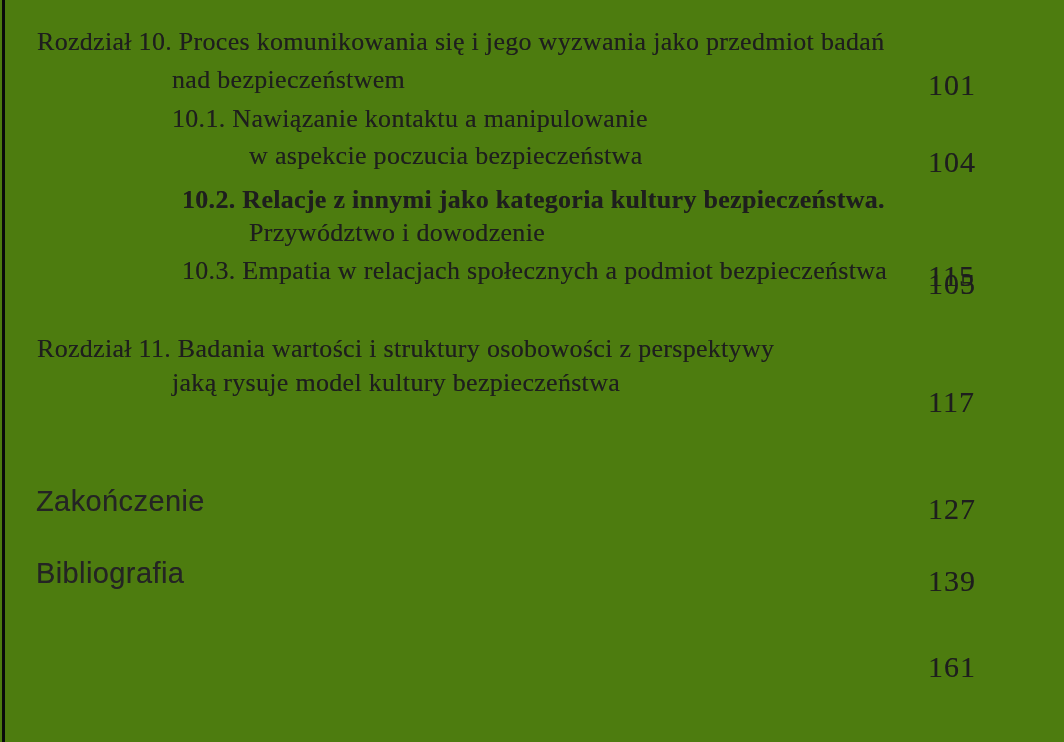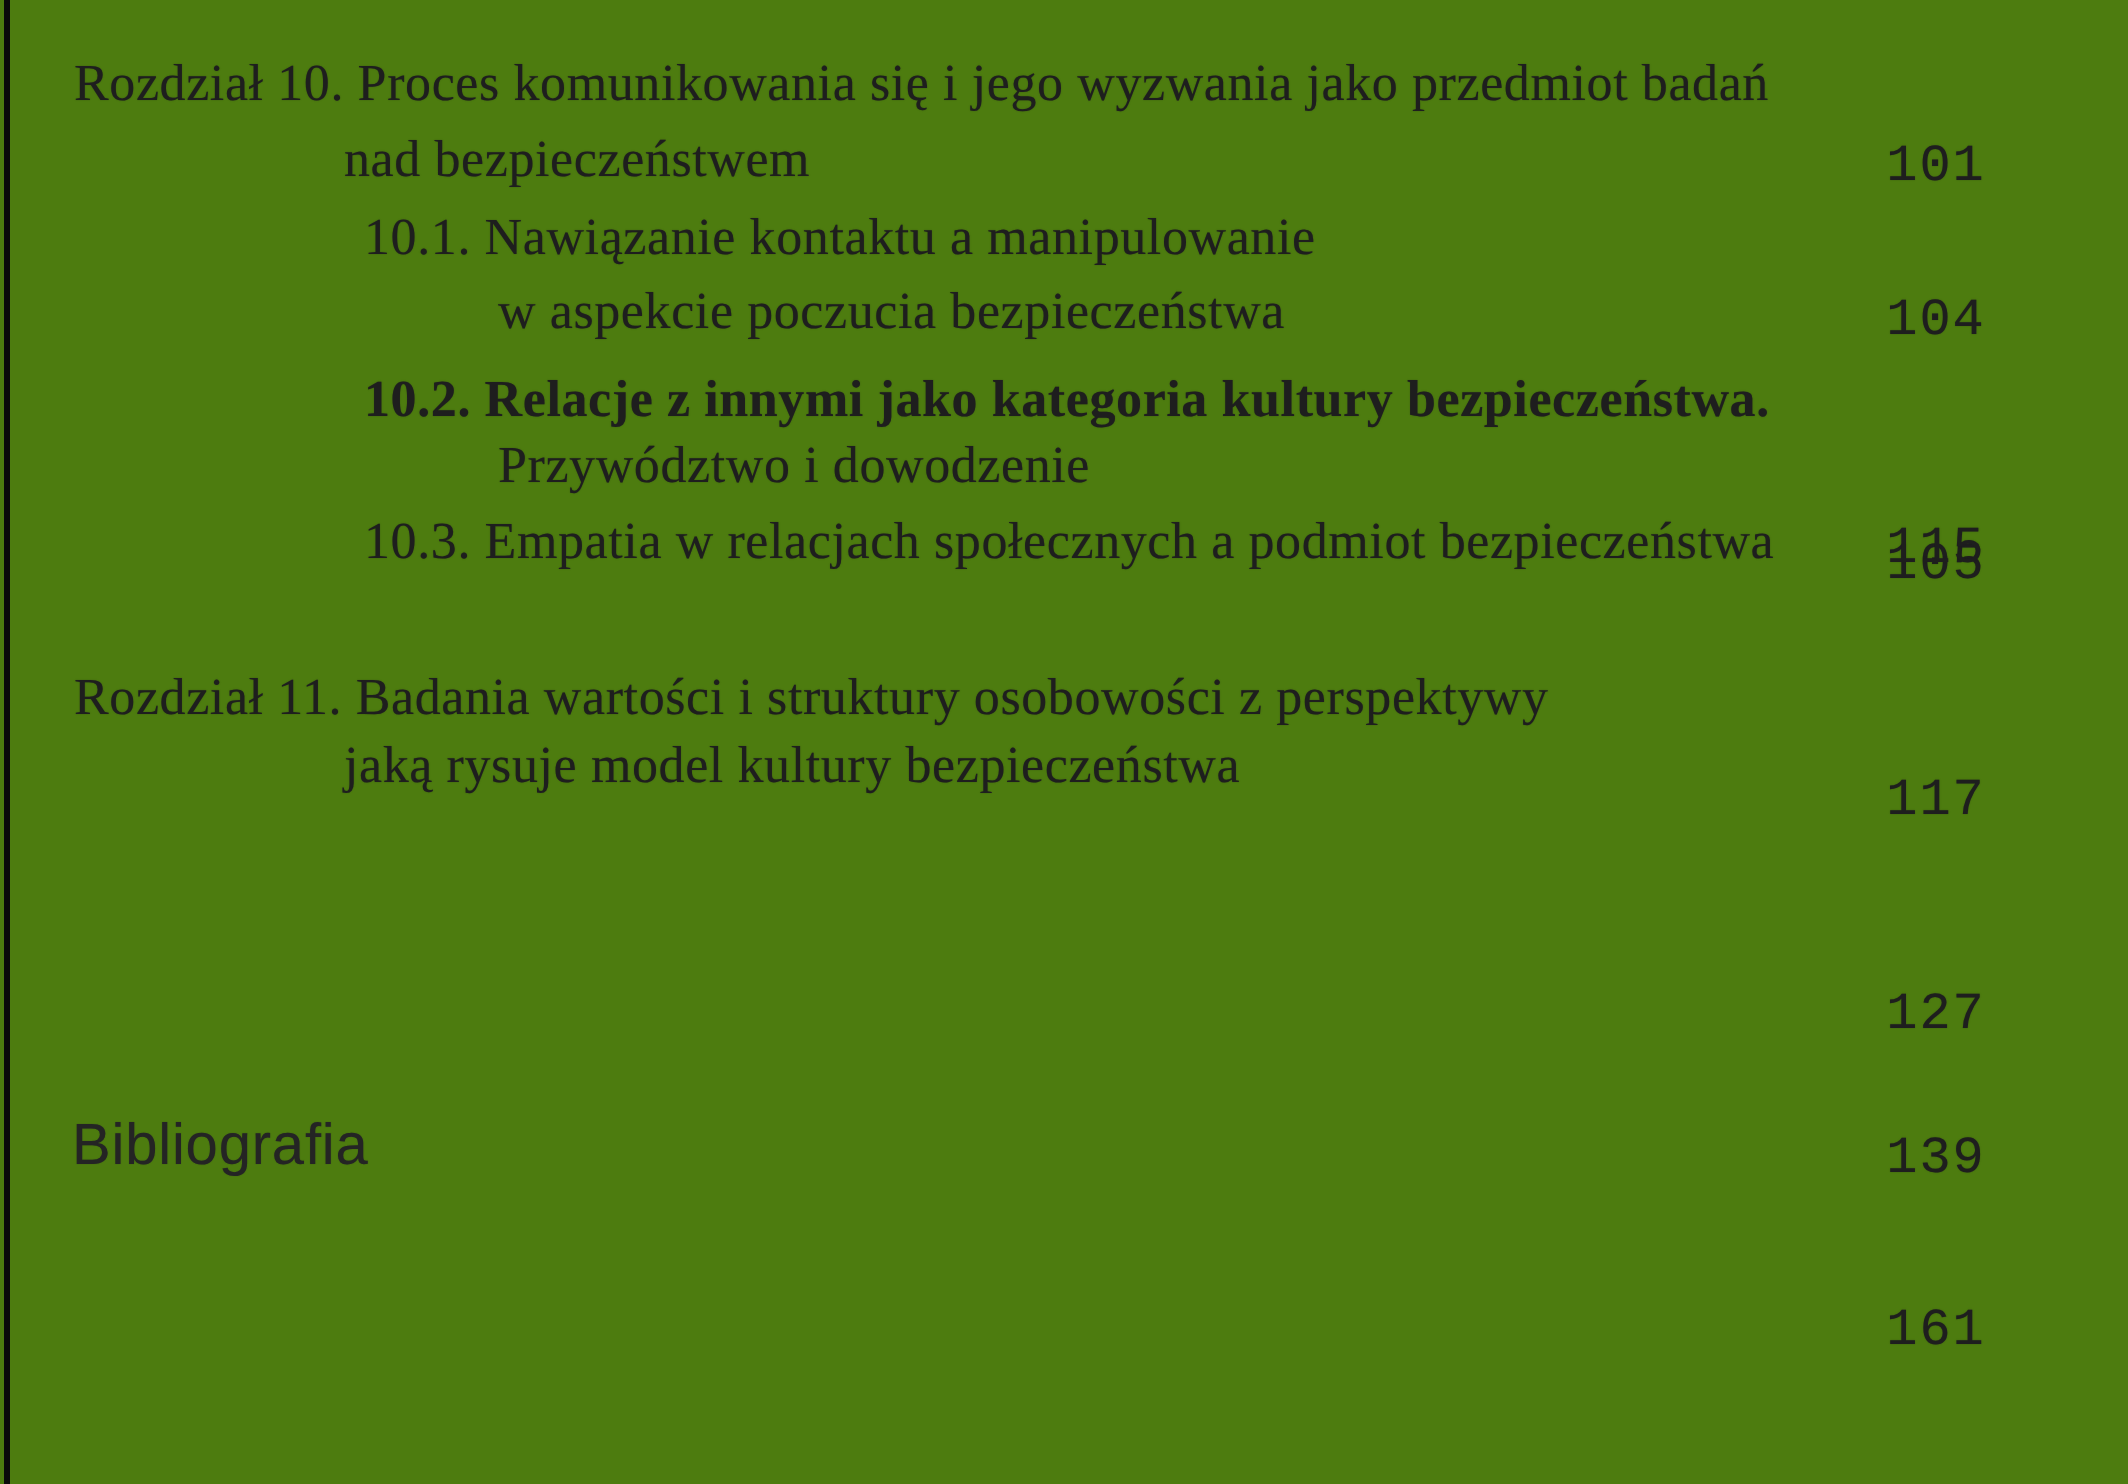--- a/index.html
+++ b/index.html
@@ -32,23 +32,23 @@
   }
   .serif {
     font-family: "Liberation Serif", serif;
     font-size: 26px;
     letter-spacing: 0.3px;
   }
   .pagenum {
     position: absolute;
     right: 56px;
     width: 80px;
-    text-align: center;
-    font-family: Liberation Mono, monospace;
-    font-size: 26px;
+    text-align: left;
+    font-family: Liberation Serif, serif;
+    font-size: 30px;
     letter-spacing: 1px;
     line-height: 1;
     white-space: nowrap;
     text-shadow: 0 0 0.6px rgba(30,30,30,0.55);
   }
   .sans {
     font-family: "Liberation Sans", sans-serif;
     font-size: 29px;
     font-weight: 400;
     letter-spacing: 0.4px;
@@ -60,35 +60,36 @@
 <body>
 
 <div id="page">
 
   <div class="scan-edge"></div>
 
   <div class="line serif" style="left:37px;  top:29px;">Rozdział 10. Proces komunikowania się i jego wyzwania jako przedmiot badań</div>
   <div class="line serif" style="left:172px; top:67px;">nad bezpieczeństwem</div>
   <div class="pagenum" style="top:70px;">101</div>
 
-  <div class="line serif" style="left:182px; top:106px;">10.1. Nawiązanie kontaktu a manipulowanie</div>
+  <div class="line serif" style="left:172px; top:106px;">10.1. Nawiązanie kontaktu a manipulowanie</div>
   <div class="line serif" style="left:249px; top:143px;">w aspekcie poczucia bezpieczeństwa</div>
   <div class="pagenum" style="top:147px;">104</div>
 
   <div class="line serif" style="left:182px; top:187px;font-weight:bold;">10.2. Relacje z innymi jako kategoria kultury bezpieczeństwa.</div>
   <div class="line serif" style="left:249px; top:220px;">Przywództwo i dowodzenie</div>
   <div class="pagenum" style="top:224px;margin-top:45px;">105</div>
 
   <div class="line serif" style="left:182px; top:258px;">10.3. Empatia w relacjach społecznych a podmiot bezpieczeństwa</div>
   <div class="pagenum" style="top:261px;">115</div>
 
   <div class="line serif" style="left:37px;  top:336px;">Rozdział 11. Badania wartości i struktury osobowości z perspektywy</div>
   <div class="line serif" style="left:172px; top:370px;">jaką rysuje model kultury bezpieczeństwa</div>
   <div class="pagenum" style="top:387px;">117</div>
 
+  <div class="line sans" style="left:36px;  top:487px;">Zakończenie</div>
   <div class="pagenum" style="top:494px;">127</div>
 
   <div class="line sans" style="left:36px;  top:559px;">Bibliografia</div>
   <div class="pagenum" style="top:566px;">139</div>
 
   <div class="pagenum" style="top:638px;margin-top:14px;">161</div>
 
 </div>
 
 </body></html>

